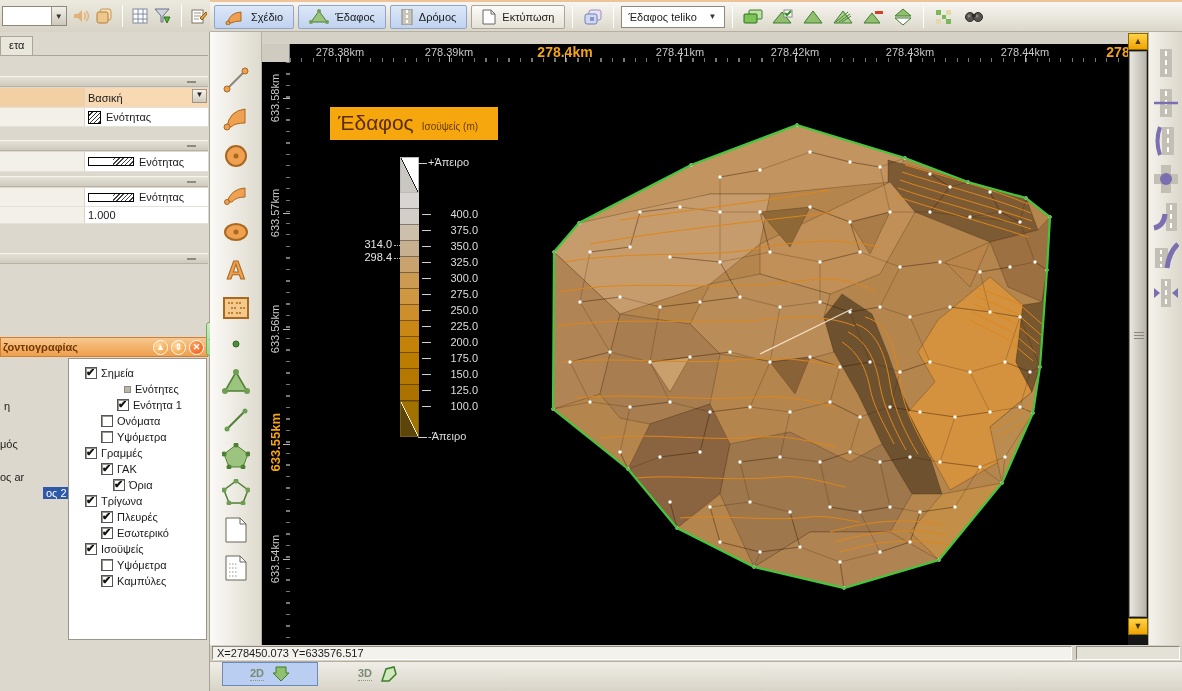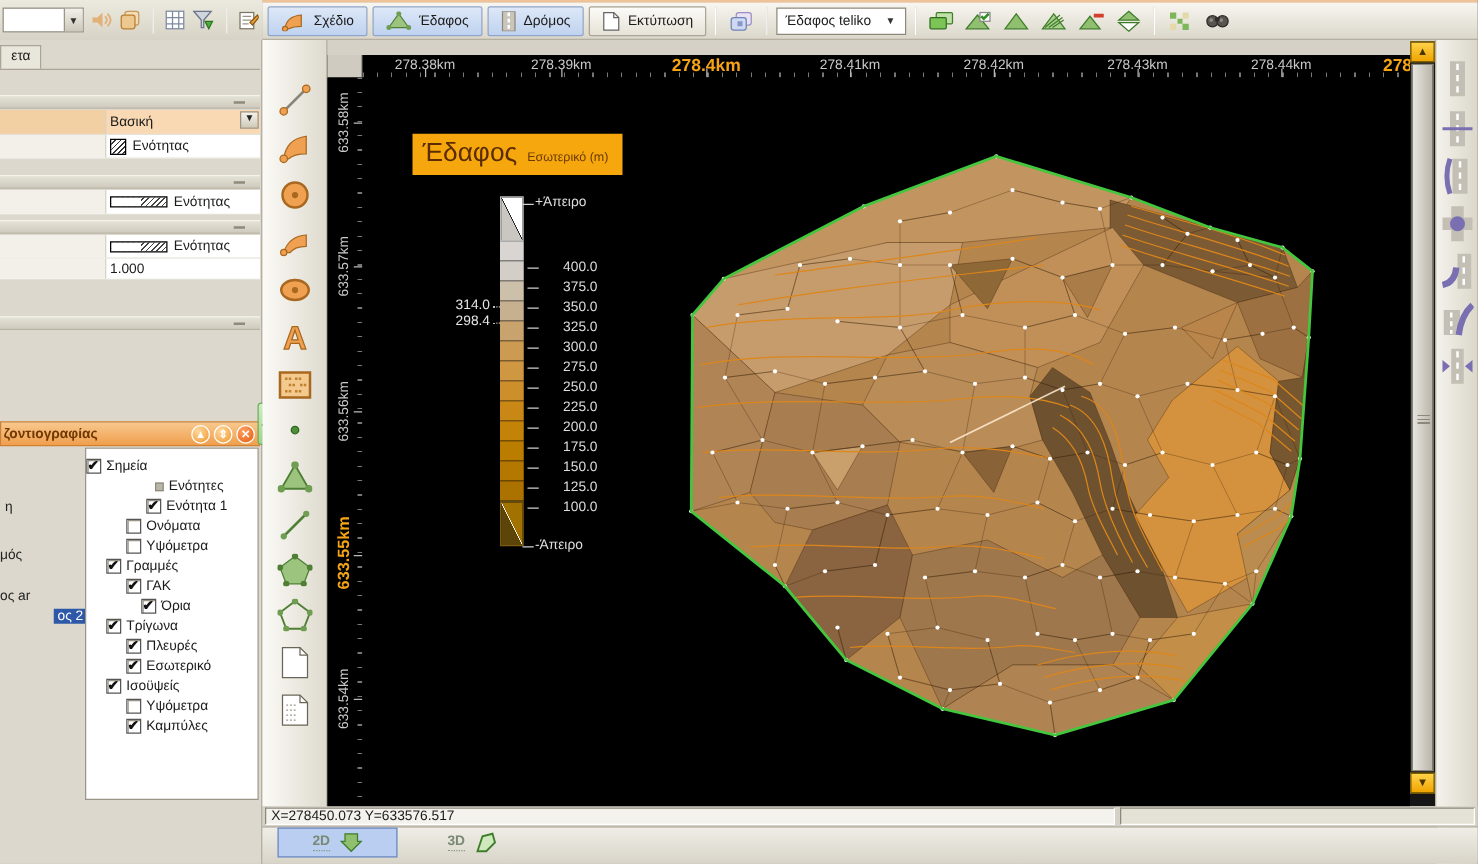--- a/index.html
+++ b/index.html
@@ -116,21 +116,21 @@
   #sthumb { position:absolute; left:1px; top:18px; width:18px; height:566px;
     background:linear-gradient(90deg,#e8e6e0,#b9b5ab); border:1px solid #8d887a; cursor:grab; }
   #sthumb .grip { position:absolute; left:4px; top:280px; width:10px; height:8px;
     background:repeating-linear-gradient(180deg,#8d887a 0 1px,transparent 1px 3px); }
   #right-toolbar { left:1148px; top:32px; width:34px; height:659px;
     background:linear-gradient(90deg,#f4f2ec,#dbd7ca); border-left:1px solid #b5b0a2; }
   .ricon { position:absolute; left:4px; width:26px; height:30px; cursor:pointer; }
 
   
   #status-bar { left:210px; top:645px; width:972px; height:16px; background:#d5d1c6; display:flex; gap:4px; padding:1px 2px; }
-  #coord-field { width:680px; height:14px; background:#f4f2ec; padding-left:4px; line-height:13px; }
+  #coord-field { width:860px; height:14px; background:#f4f2ec; padding-left:4px; line-height:13px; }
   #status-right { flex:1; height:14px; background:#e4e1d6; }
   #view-tabs { left:210px; top:661px; width:972px; height:30px; background:linear-gradient(#efede6,#d8d4c8);
     border-top:1px solid #b5b0a2; display:flex; gap:12px; padding-left:12px; }
   .vtab { width:96px; height:24px; display:flex; align-items:center; justify-content:center; gap:8px; cursor:pointer;
     color:#7b8a74; font-weight:bold; }
   .vtab.active { background:#b9cef0; border:1px solid #6d88bb; }
   .vtab .lbl { border-bottom:1px dotted #8a9884; padding-bottom:1px; }
 </style>
 </head>
 <body>
@@ -234,21 +234,21 @@
     <span class="tb-btn">⇕</span>
     <span class="tb-btn close" style="margin-right:3px">✕</span>
   </div>
 
   <span class="frag" style="left:4px;top:400px">η</span>
   <span class="frag" style="left:0;top:438px">μός</span>
   <span class="frag" style="left:0;top:471px">ος ar</span>
   <span class="frag sel" style="left:0;top:487px">ος 2</span>
 
   <div id="tree-box" class="abs">
-    <div class="trow" style="padding-left:0">
+    <div class="trow" style="padding-left:16px">
         <span class="cb checked"></span>
         <span>Σημεία</span>
       </div>
     <div class="trow" style="padding-left:52px">
         <span class="bullet"></span>
         <span>Ενότητες</span>
       </div>
     <div class="trow" style="padding-left:48px">
         <span class="cb checked"></span>
         <span>Ενότητα 1</span>
@@ -721,21 +721,21 @@
           <circle cx="264" cy="190" r="1.7"></circle>
           <circle cx="289" cy="161" r="1.7"></circle>
           <circle cx="401" cy="103" r="1.7"></circle>
         </g>
       <path d="M507,63 L615,96 678,120 736,136 760,155 757,208 750,305 743,351 712,421 649,498 554,526 464,505 387,466 338,407 263,347 264,190 289,161 401,103 Z" fill="none" stroke="#44c73e" stroke-width="2.2"></path>
     </svg>
 
     
     <div id="legend-title" class="abs">
       <span class="big">Έδαφος</span>
-      <span class="small">Εσωτερικό (m)</span>
+      <span class="small">Ισοϋψείς (m)</span>
     </div>
     <div id="scale-col" class="abs">
       <div id="band-topinf"></div>
       <div class="band" style="background: rgb(216, 213, 210);"></div>
         <div class="band" style="background: rgb(211, 206, 199);"></div>
         <div class="band" style="background: rgb(205, 192, 171);"></div>
       <div class="band" style="background: rgb(199, 176, 144);"></div>
         <div class="band" style="background: rgb(201, 163, 110);"></div>
         <div class="band" style="background: rgb(205, 154, 82);"></div>
       <div class="band" style="background: rgb(208, 151, 66);"></div>

